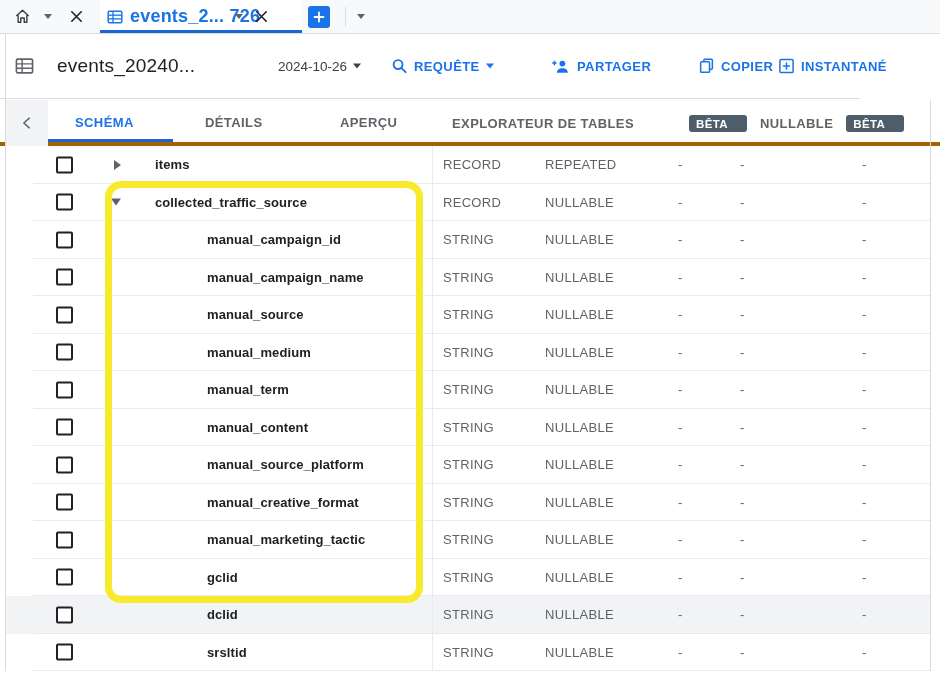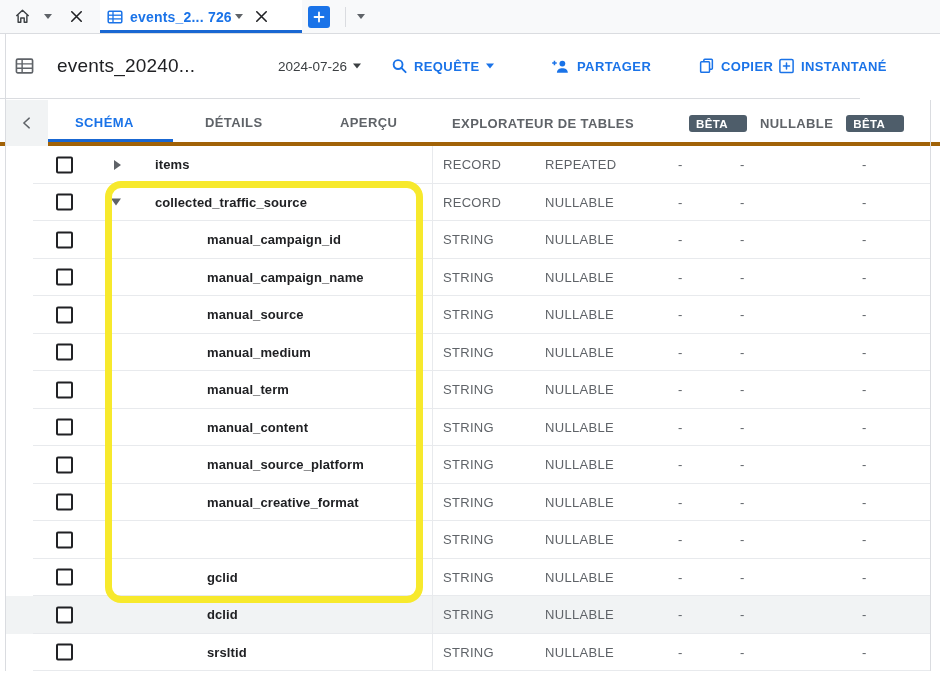--- a/index.html
+++ b/index.html
@@ -6,21 +6,21 @@
   html,body { width:940px; height:674px; background:#fff; overflow:hidden;
               font-family:"Liberation Sans", sans-serif; }
   .app { position:relative; width:940px; height:674px; background:#fff; }
 
   
   .topbar { position:absolute; top:0; left:0; width:940px; height:34px;
             background:#f8f9fa; border-bottom:1px solid #dadce0; }
   .tb-item { position:absolute; top:0; height:33px; display:flex; align-items:center; cursor:pointer; }
   .tab-active-bg { position:absolute; left:100px; top:0; width:202px; height:33px; background:#fff; }
   .tab-underline { position:absolute; left:100px; top:30px; width:202px; height:3px; background:#1967d2; }
-  .tab-title { color:#1a73e8; font-size:14px; font-weight:bold; letter-spacing:.2px; }
+  .tab-title { color:#1a73e8; font-size:18px; font-weight:bold; letter-spacing:.2px; }
   .caret { width:0; height:0; border-left:4.5px solid transparent; border-right:4.5px solid transparent;
            border-top:5.5px solid #5f6368; display:inline-block; }
   .addbtn { position:absolute; left:308px; top:6px; width:22px; height:22px; border-radius:3px;
             background:#1a73e8; display:flex; align-items:center; justify-content:center; cursor:pointer; }
   .tb-divider { position:absolute; left:345px; top:7px; width:1px; height:20px; background:#dadce0; }
 
   
   .header { position:absolute; top:34px; left:0; width:860px; height:65px;
             background:#fff; border-bottom:1px solid #dadce0; }
   .hd-item { position:absolute; top:50%; transform:translateY(-50%); display:flex;
@@ -134,21 +134,21 @@
       <svg width="19" height="19" viewBox="0 0 16 16">
           <rect x="1.2" y="2.2" width="13.6" height="11.6" rx="1.2" fill="none" stroke="#5f6368" stroke-width="1.4"></rect>
       <line x1="6" y1="2.5" x2="6" y2="13.5" stroke="#5f6368" stroke-width="1.2"></line>
       <line x1="1.5" y1="6.2" x2="14.5" y2="6.2" stroke="#5f6368" stroke-width="1.2"></line>
       <line x1="1.5" y1="9.9" x2="14.5" y2="9.9" stroke="#5f6368" stroke-width="1.2"></line>
         </svg>
     </div>
     <div class="hd-item hd-title" style="left:57px;">events_20240...</div>
 
     <div class="hd-item" style="left:278px;">
-      <span class="hd-date">2024-07-26</span>
+      <span class="hd-date">2024-10-26</span>
       <span class="caret" style="border-top-color:#3c4043;"></span>
     </div>
 
     <div class="hd-item hd-action" style="left:391px;">
       <span>
         <svg width="17" height="17" viewBox="0 0 18 18">
             <circle cx="7.5" cy="7.5" r="4.7" fill="none" stroke="#1a73e8" stroke-width="2"></circle>
         <line x1="11.2" y1="11.2" x2="15.5" y2="15.5" stroke="#1a73e8" stroke-width="2" stroke-linecap="round"></line>
           </svg>
       </span>
@@ -299,20 +299,21 @@
           <span class="cbx"></span>
           <span class="fname lvl1">manual_creative_format</span>
           <span class="cell ctype">STRING</span>
           <span class="cell cmode">NULLABLE</span>
           <span class="cell d1">-</span>
           <span class="cell d2">-</span>
           <span class="cell d3">-</span>
         </div>
         <div class="srow">
           <span class="cbx"></span>
+          <span class="fname lvl1">manual_marketing_tactic</span>
           <span class="cell ctype">STRING</span>
           <span class="cell cmode">NULLABLE</span>
           <span class="cell d1">-</span>
           <span class="cell d2">-</span>
           <span class="cell d3">-</span>
         </div>
         <div class="srow">
           <span class="cbx"></span>
           <span class="fname lvl1">gclid</span>
           <span class="cell ctype">STRING</span>

